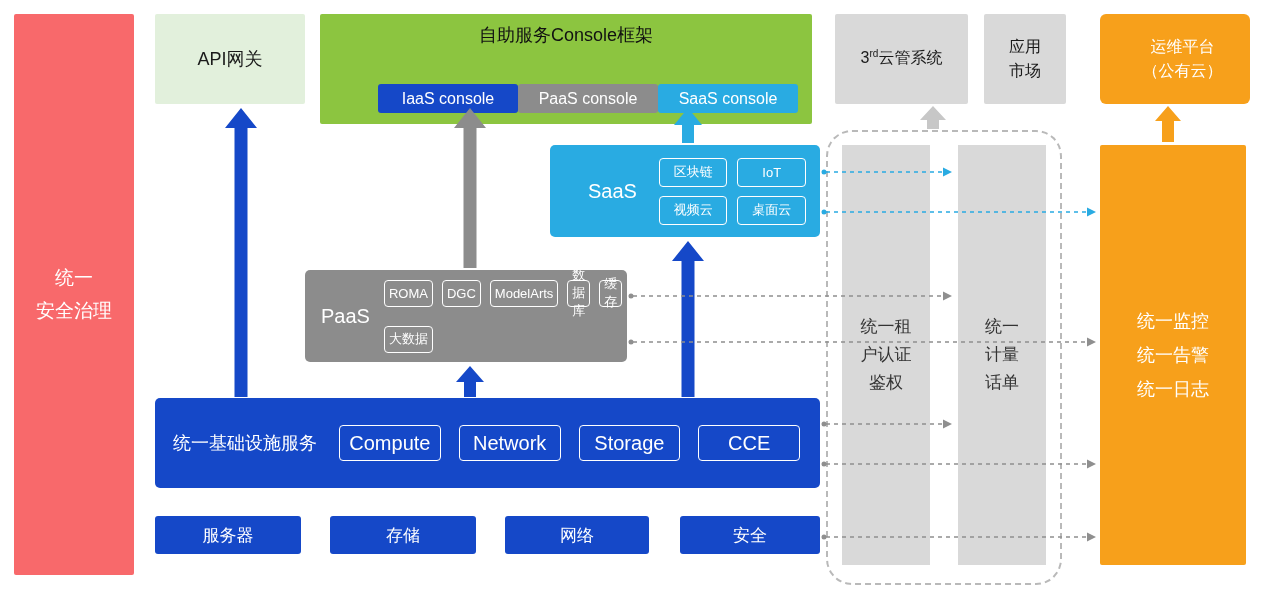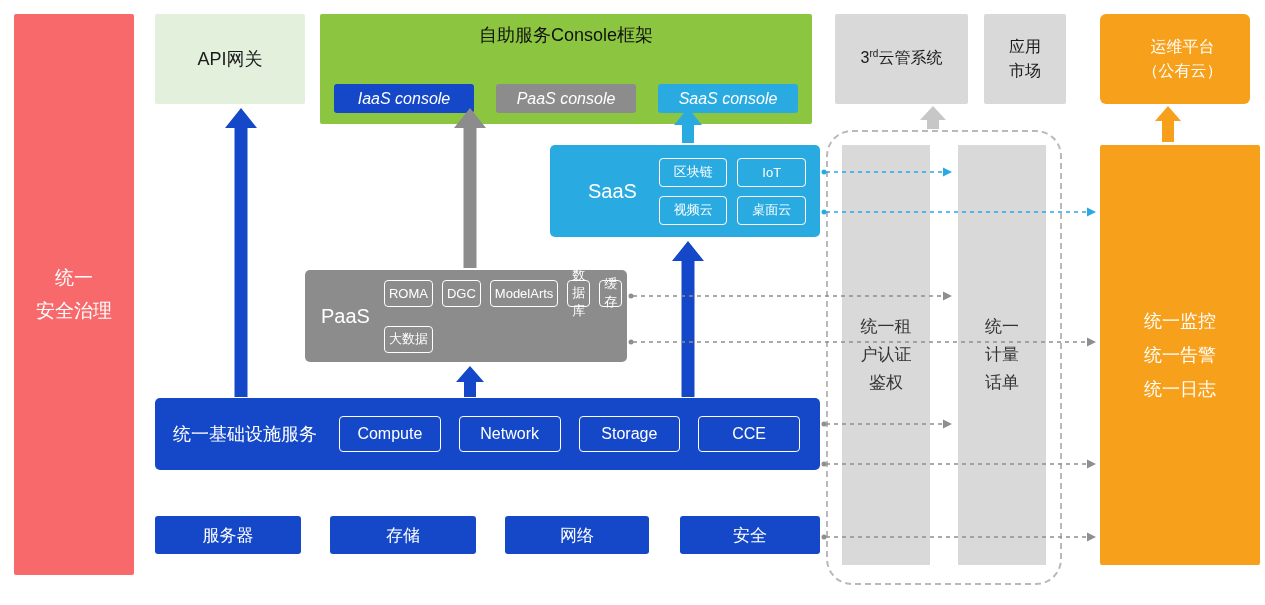--- a/index.html
+++ b/index.html
@@ -13,21 +13,21 @@
   .sec-bar{left:14px;top:14px;width:120px;height:561px;background:var(--c-red);
     color:#fff;font-size:19px;line-height:1.7;border-radius:2px;}
 
   
   .api-box{left:155px;top:14px;width:150px;height:90px;background:var(--c-pale_green);
     color:#1a1a1a;font-size:18px;border-radius:2px;}
   .console-box{left:320px;top:14px;width:492px;height:110px;background:var(--c-green);border-radius:2px;}
   .console-title{position:absolute;top:9px;left:0;right:0;text-align:center;
     color:#111;font-size:18px;}
   .console-btns{position:absolute;left:14px;right:14px;bottom:11px;display:flex;
-    justify-content:space-between;font-style:italic;}
+    justify-content:flex-end;}
   .console-chip{height:29px;min-width:140px;border-radius:3px;color:#fff;font-size:16px;
     display:flex;align-items:center;justify-content:center;}
   .third-box{left:835px;top:14px;width:133px;height:90px;background:var(--c-light_gray);
     color:#1a1a1a;font-size:16px;border-radius:2px;}
   .third-box sup{font-size:10px;}
   .market-box{left:984px;top:14px;width:82px;height:90px;background:var(--c-light_gray);
     color:#1a1a1a;font-size:16px;line-height:1.5;border-radius:2px;}
   .ops-box{left:1100px;top:14px;width:150px;height:90px;background:var(--c-orange);
     color:#fff;font-size:16px;line-height:1.5;border-radius:6px;padding-left:15px;}
 
@@ -41,41 +41,41 @@
   .saas-grid .chip{font-size:13px;height:27px;padding:0 10px;}
 
   
   .paas-box{left:305px;top:270px;width:322px;height:92px;background:var(--c-gray);
     border-radius:5px;display:flex;align-items:center;padding:0 12px 0 16px;gap:14px;}
   .paas-label{color:#fff;font-size:20px;}
   .paas-grid{display:grid;grid-template-columns:1fr 1fr 1fr 1fr 1fr;gap:19px 9px;flex:1;}
   .paas-grid .chip{font-size:13px;height:25px;padding:0 4px;}
 
   
-  .infra-box{left:155px;top:398px;width:665px;height:72px;background:var(--c-blue);
+  .infra-box{left:155px;top:398px;width:665px;height:90px;background:var(--c-blue);
     border-radius:5px;display:flex;align-items:center;padding:0 20px 0 18px;gap:22px;}
   .infra-label{color:#fff;font-size:18px;white-space:nowrap;}
   .infra-btns{flex:1;display:flex;gap:18px;}
-  .infra-btns .chip{flex:1;font-size:16px;height:34px;}
+  .infra-btns .chip{flex:1;font-size:20px;height:34px;}
 
   
   .hw{top:516px;height:38px;background:var(--c-blue);color:#fff;font-size:17px;border-radius:3px;}
   .hw0{left:155px;width:146px;}
   .hw1{left:330px;width:146px;}
   .hw2{left:505px;width:144px;}
   .hw3{left:680px;width:140px;}
 
   
   .dashed-wrap{left:826px;top:130px;width:236px;height:455px;border:2px dashed #b9b9b9;
     border-radius:26px;}
   .pillar{top:145px;width:88px;height:420px;background:var(--c-light_gray);
     color:#333;font-size:17px;line-height:1.65;}
   .pillar0{left:842px;}
   .pillar1{left:958px;}
-  .monitor-box{left:1100px;top:145px;width:160px;height:420px;background:var(--c-orange);
+  .monitor-box{left:1100px;top:145px;width:146px;height:420px;background:var(--c-orange);
     color:#fff;font-size:18px;line-height:1.9;border-radius:2px;}
 
   #arrow-layer{position:absolute;left:0;top:0;z-index:20;pointer-events:none;}
 </style>
 </head>
 <body>
 
 <div class="canvas">
 
   <div class="abs center sec-bar">

